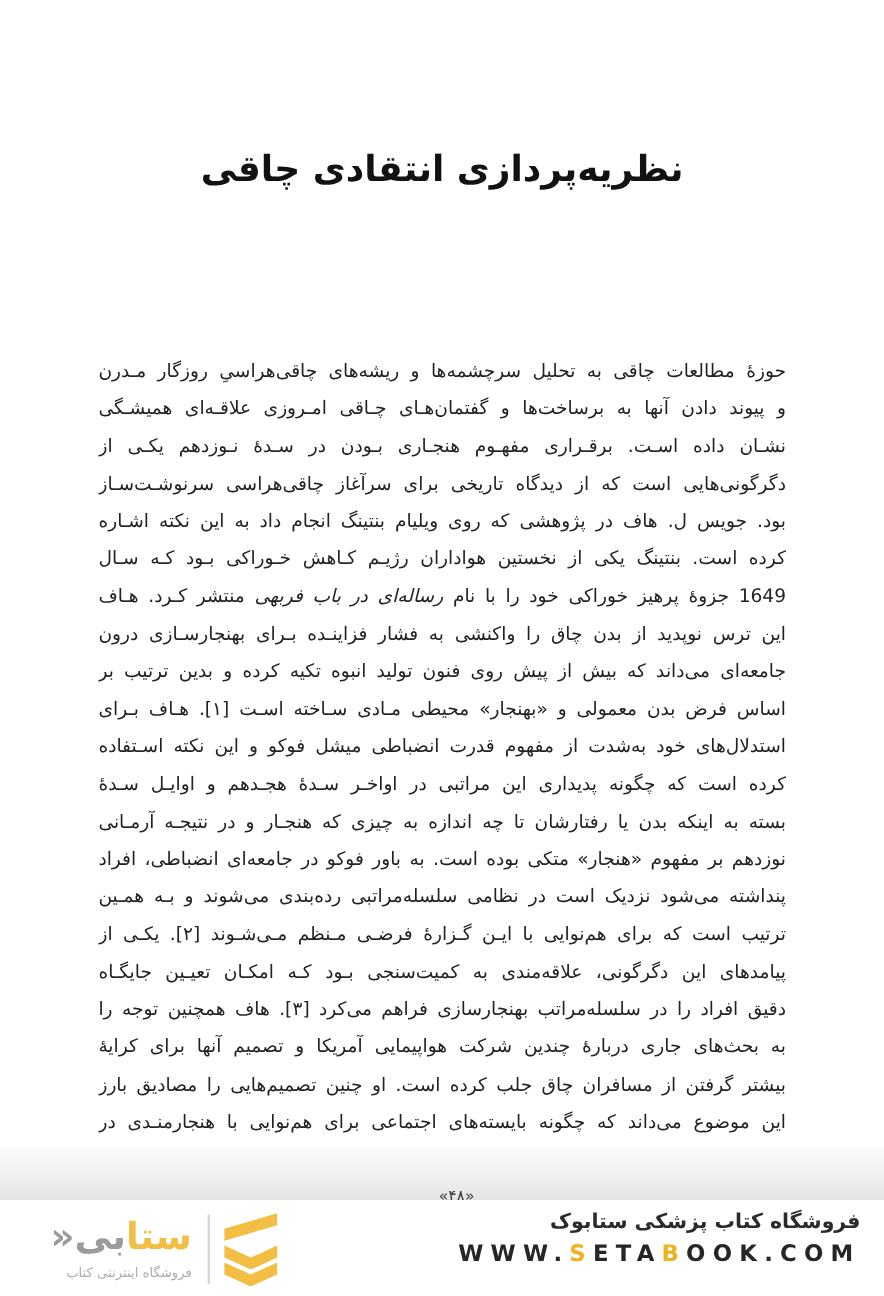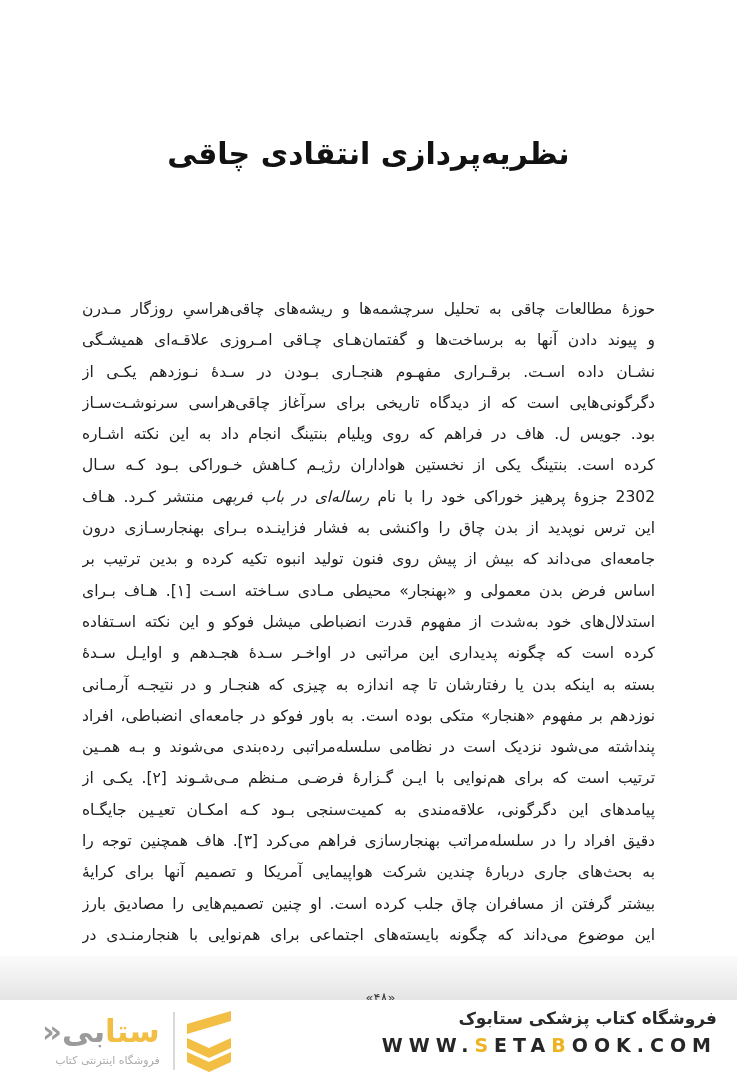--- a/index.html
+++ b/index.html
@@ -23,21 +23,21 @@
   }
   .chapter-label {
     font-size: 27px;
     font-weight: bold;
     direction: rtl;
   }
   .chapter-title {
     font-size: 30px;
     font-weight: bold;
     direction: rtl;
-    margin-top: 24px;
+    margin-top: 12px;
   }
 
   
   .body-text {
     position: absolute;
     top: 294px;
     right: 82px;
     width: 573px;
     direction: rtl;
     color: #222222;
@@ -148,23 +148,23 @@
 
   <header class="chapter-head">
     <div class="chapter-title">نظریه‌پردازی انتقادی چاقی</div>
   </header>
 
   <main class="body-text" dir="rtl">
       <div class="bline">حوزۀ مطالعات چاقی به تحلیل سرچشمه‌ها و ریشه‌های چاقی‌هراسیِ روزگار مـدرن</div>
       <div class="bline">و پیوند دادن آنها به برساخت‌ها و گفتمان‌هـای چـاقی امـروزی علاقـه‌ای همیشـگی</div>
       <div class="bline">نشـان داده اسـت. برقـراری مفهـوم هنجـاری بـودن در سـدۀ نـوزدهم یکـی از</div>
       <div class="bline">دگرگونی‌هایی است که از دیدگاه تاریخی برای سرآغاز چاقی‌هراسی سرنوشـت‌سـاز</div>
-      <div class="bline">بود. جویس ل. هاف در فراهم که روی ویلیام بنتینگ انجام داد به این نکته اشـاره</div>
+      <div class="bline">بود. جویس ل. هاف در پژوهشی که روی ویلیام بنتینگ انجام داد به این نکته اشـاره</div>
       <div class="bline">کرده است. بنتینگ یکی از نخستین هواداران رژیـم کـاهش خـوراکی بـود کـه سـال</div>
-      <div class="bline"><span>2302 جزوۀ پرهیز خوراکی خود را با نام </span><span class="it">رساله‌ای در باب فربهی</span><span> منتشر کـرد. هـاف</span></div>
+      <div class="bline"><span>1649 جزوۀ پرهیز خوراکی خود را با نام </span><span class="it">رساله‌ای در باب فربهی</span><span> منتشر کـرد. هـاف</span></div>
       <div class="bline">این ترس نوپدید از بدن چاق را واکنشی به فشار فزاینـده بـرای بهنجارسـازی درون</div>
       <div class="bline">جامعه‌ای می‌داند که بیش از پیش روی فنون تولید انبوه تکیه کرده و بدین ترتیب بر</div>
       <div class="bline">اساس فرض بدن معمولی و «بهنجار» محیطی مـادی سـاخته اسـت [۱]. هـاف بـرای</div>
       <div class="bline">استدلال‌های خود به‌شدت از مفهوم قدرت انضباطی میشل فوکو و این نکته اسـتفاده</div>
       <div class="bline">کرده است که چگونه پدیداری این مراتبی در اواخـر سـدۀ هجـدهم و اوایـل سـدۀ</div>
       <div class="bline">بسته به اینکه بدن یا رفتارشان تا چه اندازه به چیزی که هنجـار و در نتیجـه آرمـانی</div>
       <div class="bline">نوزدهم بر مفهوم «هنجار» متکی بوده است. به باور فوکو در جامعه‌ای انضباطی، افراد</div>
       <div class="bline">پنداشته می‌شود نزدیک است در نظامی سلسله‌مراتبی رده‌بندی می‌شوند و بـه همـین</div>
       <div class="bline">ترتیب است که برای هم‌نوایی با ایـن گـزارۀ فرضـی مـنظم مـی‌شـوند [۲]. یکـی از</div>
       <div class="bline">پیامدهای این دگرگونی، علاقه‌مندی به کمیت‌سنجی بـود کـه امکـان تعیـین جایگـاه</div>

